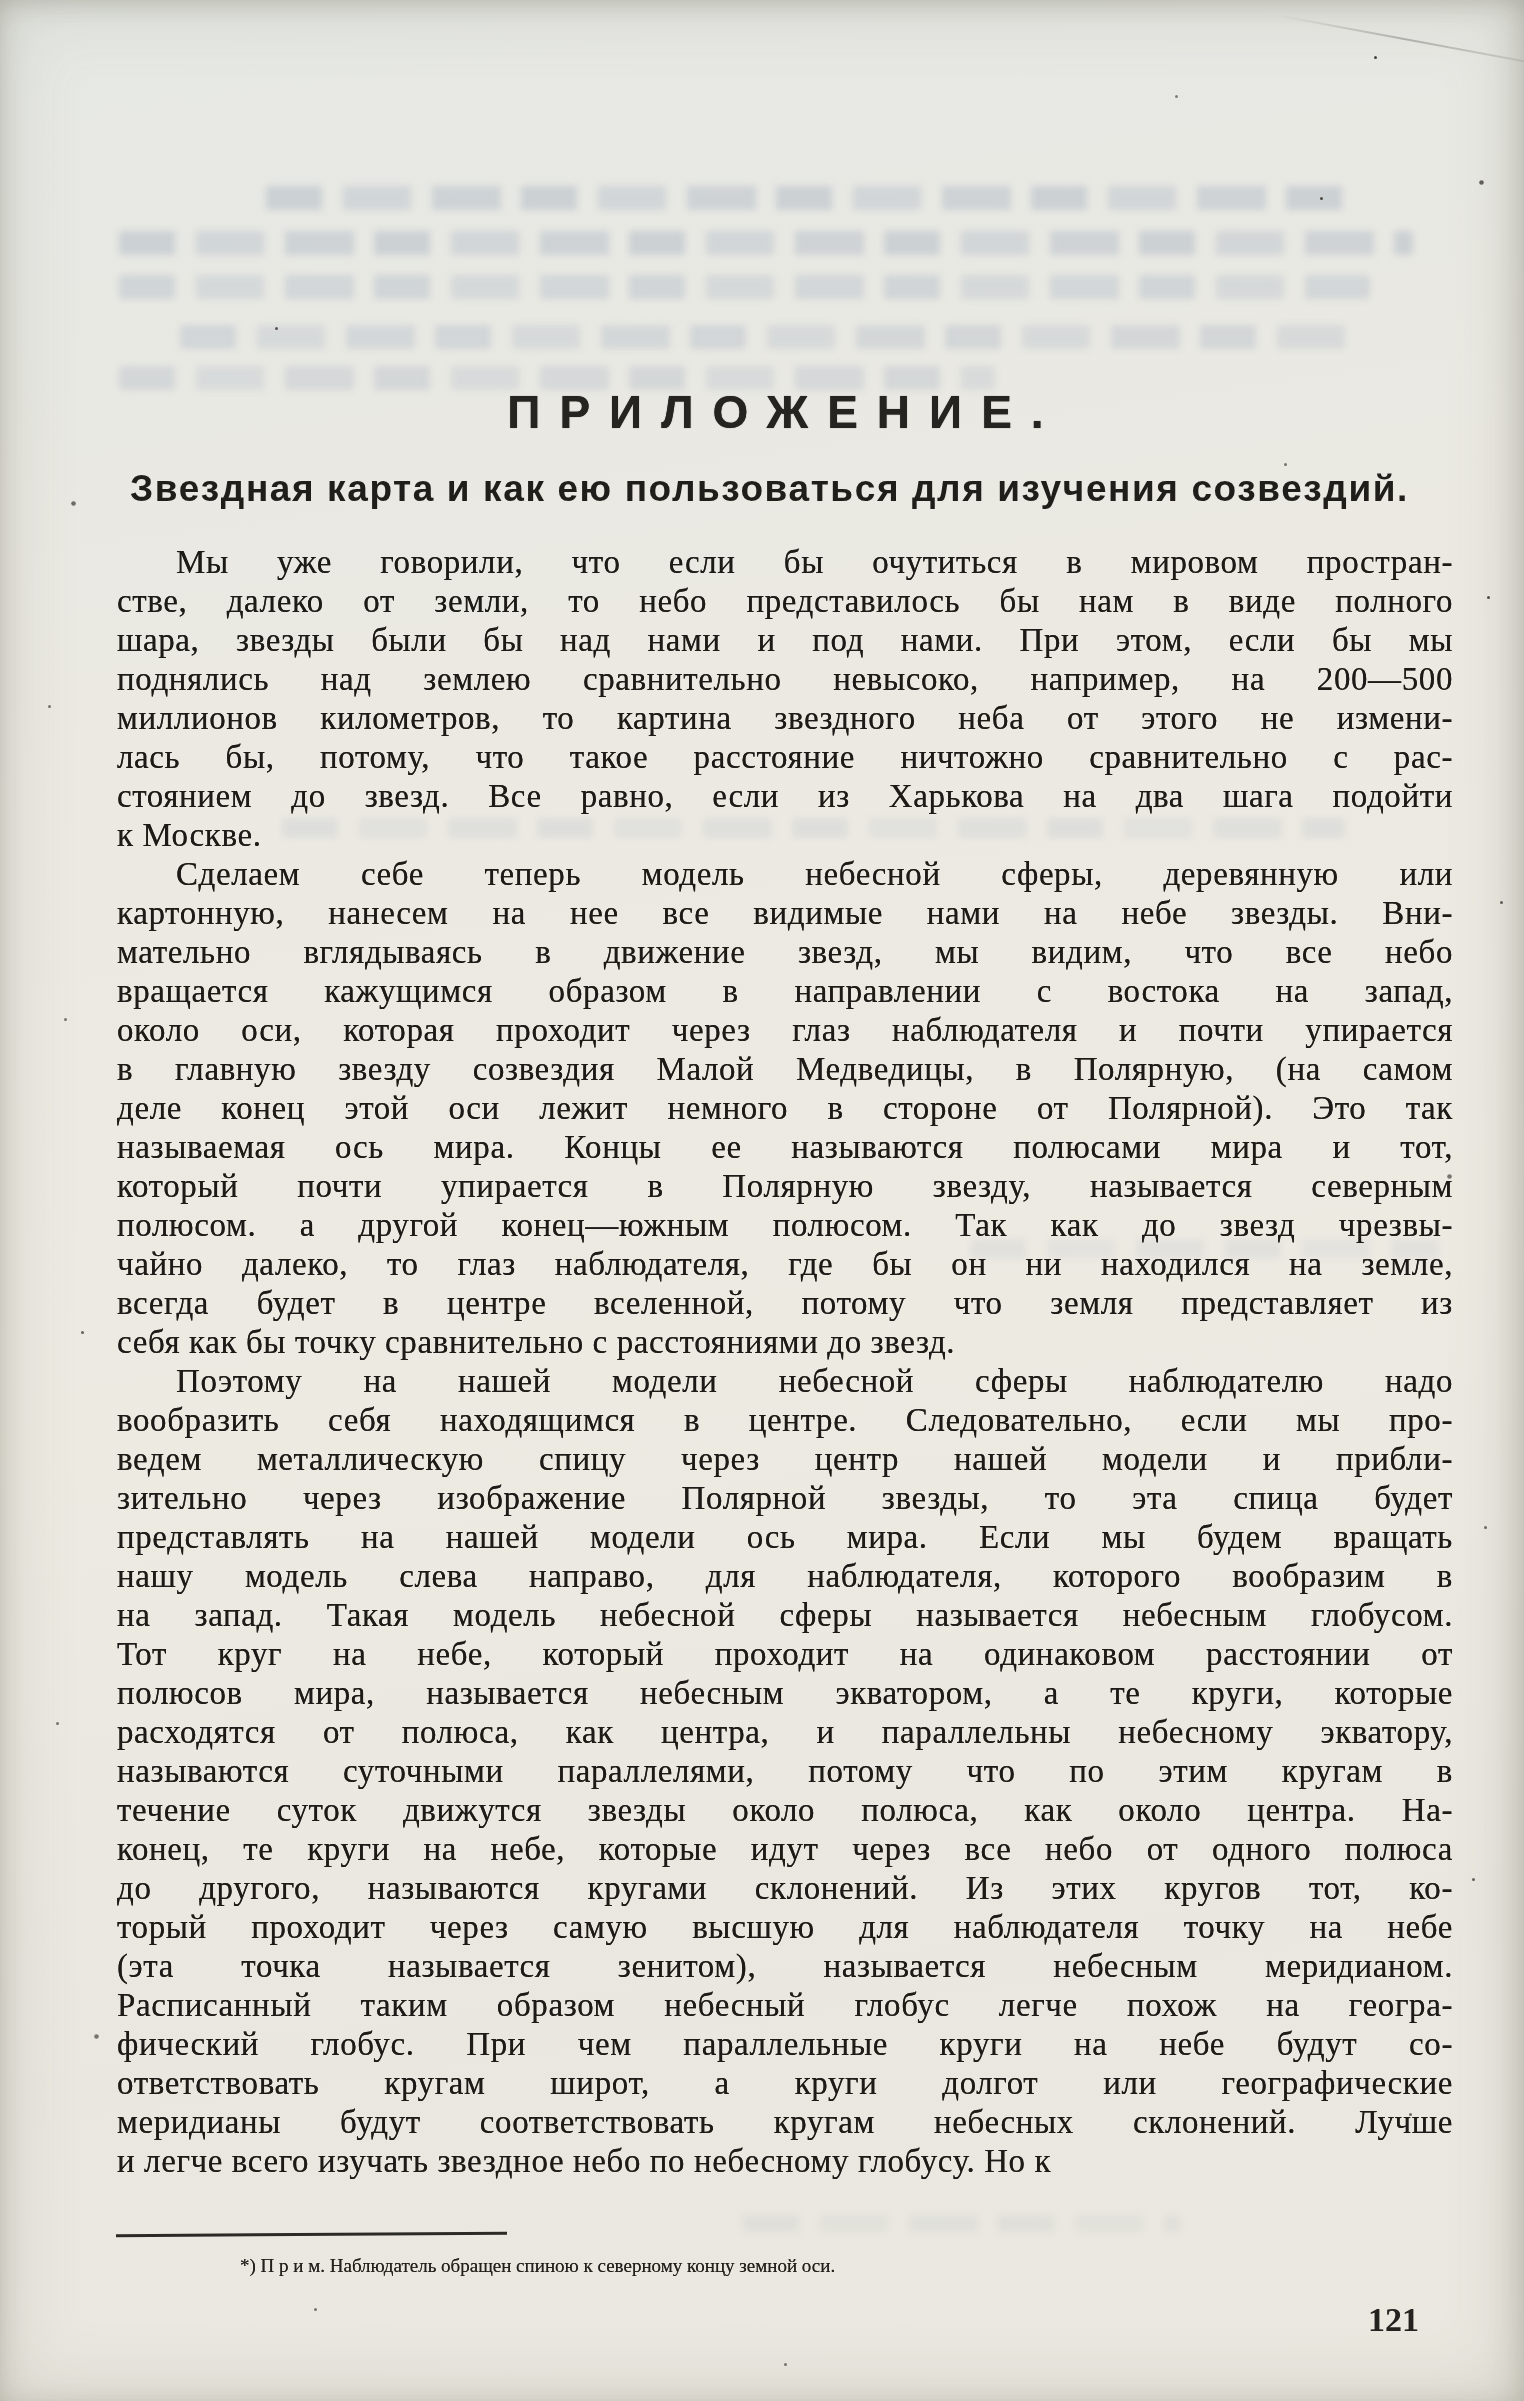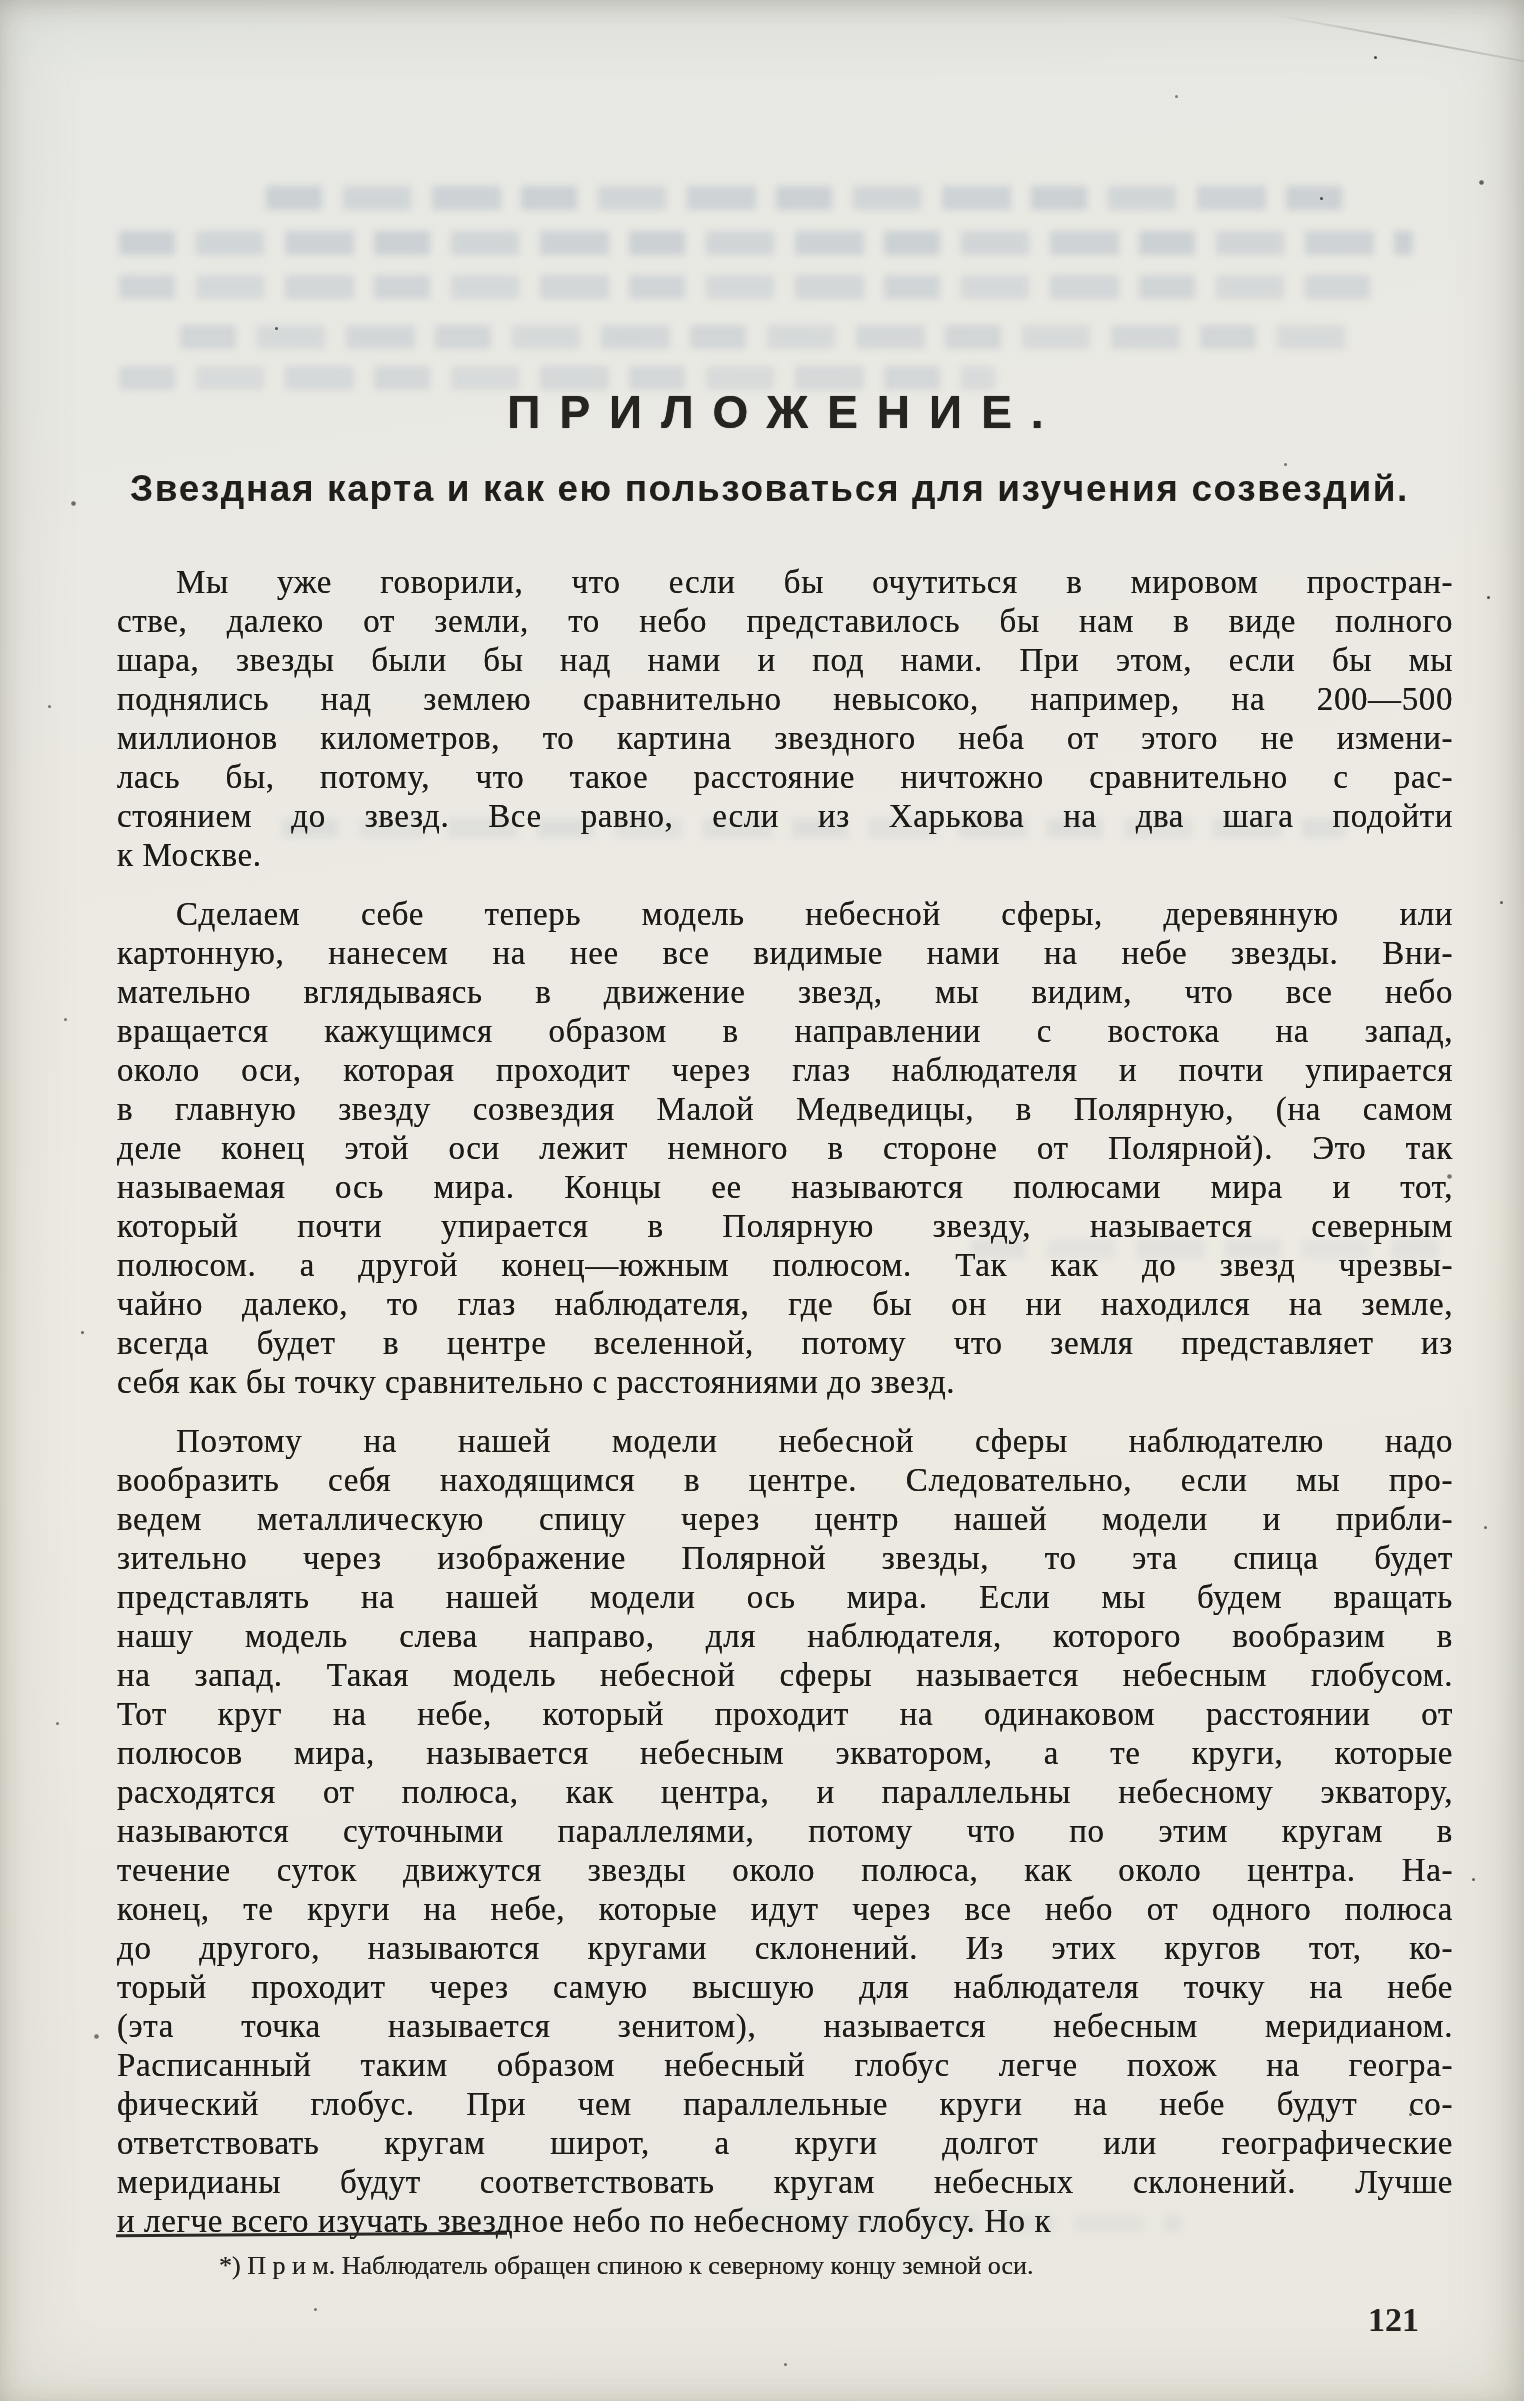--- a/index.html
+++ b/index.html
@@ -34,30 +34,30 @@
   .body{
     position:absolute;left:117px;top:543px;width:1336px;
     font-size:33px;letter-spacing:0.6px;
     color:#1d1b17;
     text-shadow:0 0 0.5px rgba(29,27,23,0.85);
   }
   .line{
     height:39px;line-height:39px;white-space:normal;
     text-align:justify;text-align-last:justify;
   }
-  .line.first{text-indent:59px;margin-top:20px;}
+  .line.first{text-indent:59px;}
   .line.plast{text-align-last:left;}
   
   .fnrule{
     position:absolute;left:116px;top:2233px;width:391px;height:3.1px;
     background:#2b2925;transform:rotate(-0.35deg);
   }
   .footnote{
-    position:absolute;left:108px;top:2249px;width:1336px;
-    font-size:26px;line-height:34px;text-indent:111px;
+    position:absolute;left:129px;top:2249px;width:1336px;
+    font-size:19px;line-height:34px;text-indent:111px;
     color:#23211d;text-shadow:0 0 0.4px rgba(35,33,29,0.8);
   }
   .pagenum{
     position:absolute;left:117px;top:2301px;width:1302px;
     font-size:34px;font-weight:700;text-align:right;color:#24221e;
   }
   
   .ghost{
     position:absolute;height:23.5px;border-radius:3.9px;
     background:repeating-linear-gradient(90deg,

